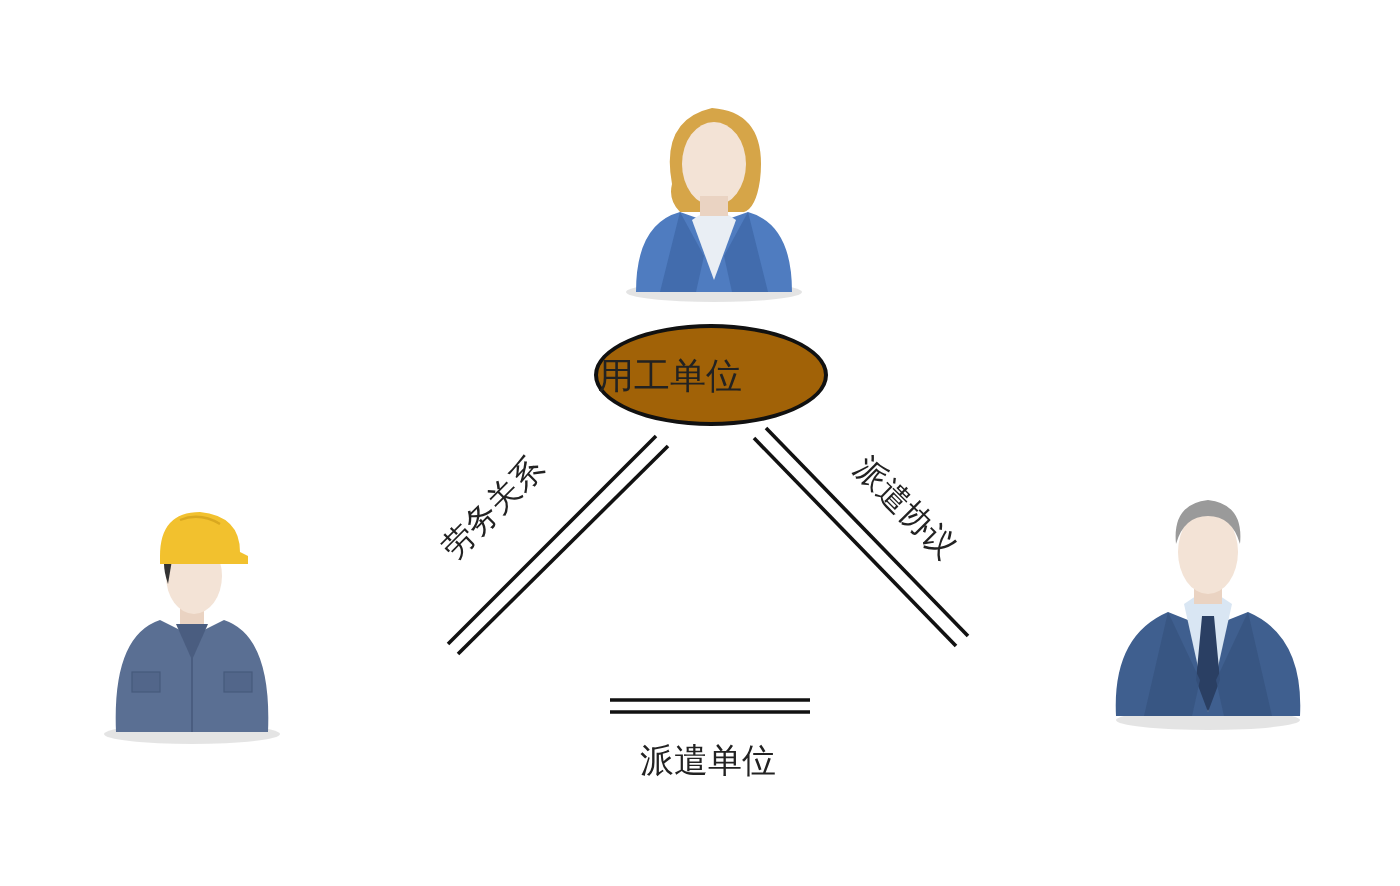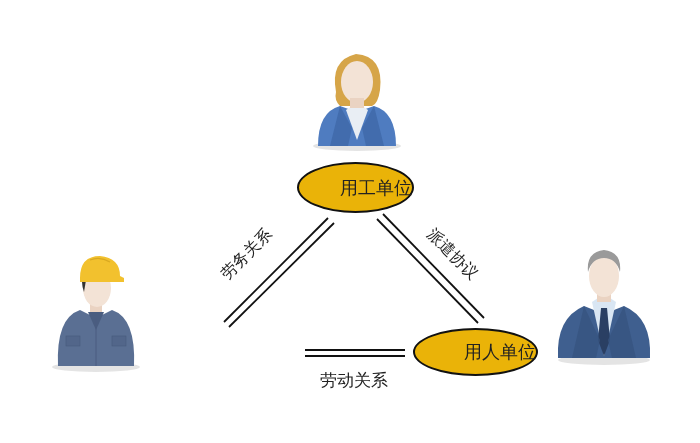--- a/index.html
+++ b/index.html
@@ -1,20 +1,20 @@
 <!DOCTYPE html>
 <html><head>
   <meta charset="utf-8">
   <style>
     html, body { margin: 0; padding: 0; background: #ffffff; }
     body { width: 700px; height: 443px; position: relative; overflow: hidden;
            font-family: "DejaVu Sans", "Liberation Sans", sans-serif; color: #222; }
     .canvas { position: absolute; left: 0; top: 0; width: 700px; height: 443px; }
     .node { position: absolute; border: 2px solid #111; border-radius: 50%;
-            background: #eab308; display: flex; align-items: center; justify-content: flex-end;
+            background: #a16207; display: flex; align-items: center; justify-content: flex-start;
             font-size: 18px; color: #222; box-sizing: border-box; }
     .label { position: absolute; font-size: 16px; color: #222; white-space: nowrap; }
     .rot { transform-origin: center center; }
   </style>
 </head>
 <body>
 
 <div class="canvas">
 
   <svg class="canvas" width="700" height="443">
@@ -66,24 +66,21 @@
       <ellipse cx="604" cy="276" rx="15" ry="21" fill="#f3e3d6"></ellipse>
       <path d="M588 272 Q586 252 604 250 Q622 252 620 272 Q616 258 604 258 Q592 258 588 272 Z" fill="#9a9a9a"></path>
     </g>
   </svg>
 
   <div class="node" style="left:297px; top:162px; width:117px; height:51px;">
     <span>用工单位</span>
   </div>
 
 
-  <div class="node" style="left:413px; top:328px; width:125px; height:48px;">
-    <span>用人单位</span>
-  </div>
 
 
   <div class="label rot" style="left:215px; top:244px; transform: rotate(-45deg);">劳务关系</div>
 
   <div class="label rot" style="left:420px; top:244px; transform: rotate(45deg);">派遣协议</div>
 
-  <div class="label" style="left:320px; top:369px; font-size:17px;">劳动关系</div>
+  <div class="label" style="left:320px; top:369px; font-size:17px;">派遣单位</div>
 
 </div>
 
 </body></html>

